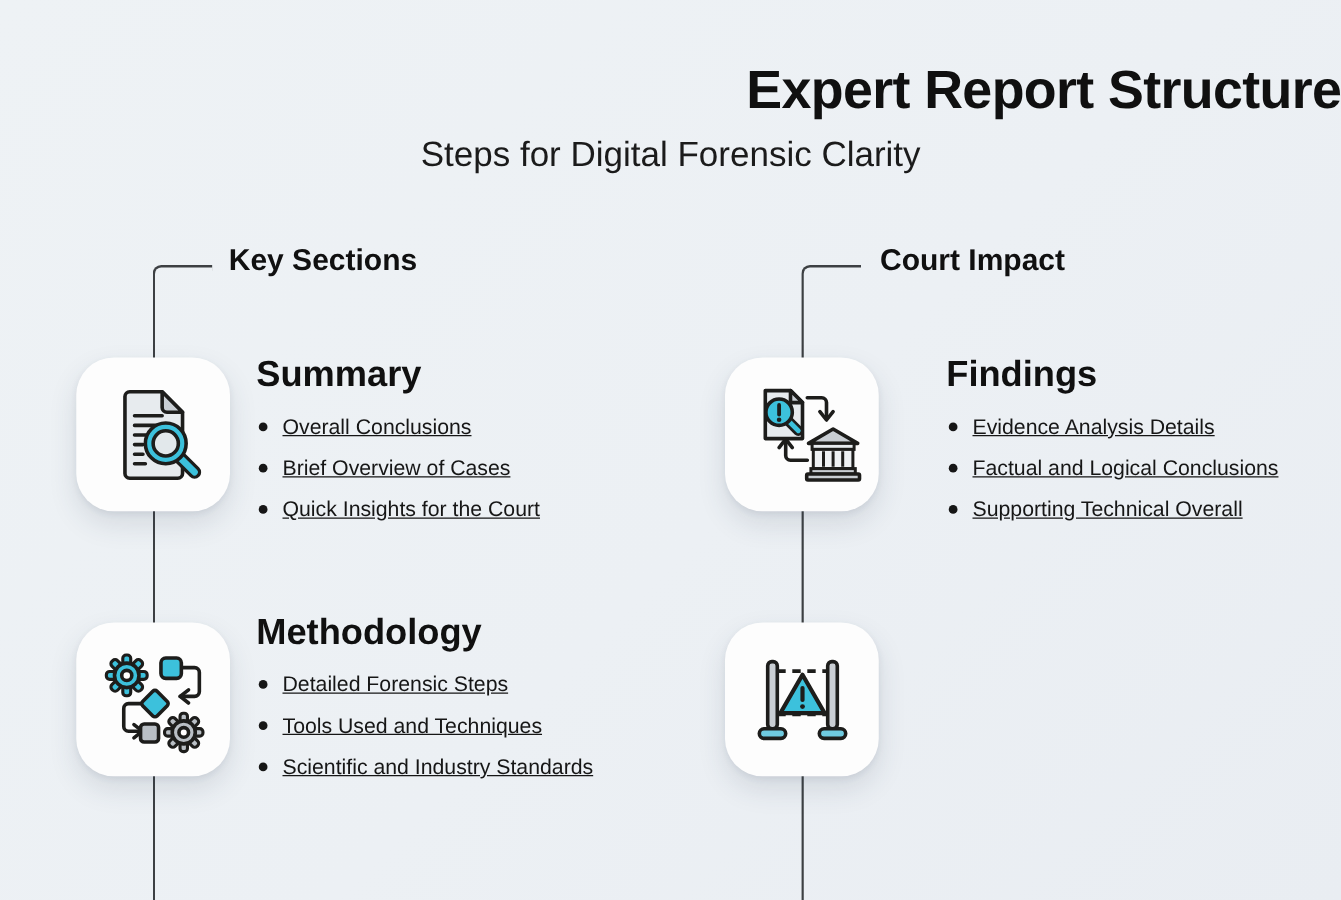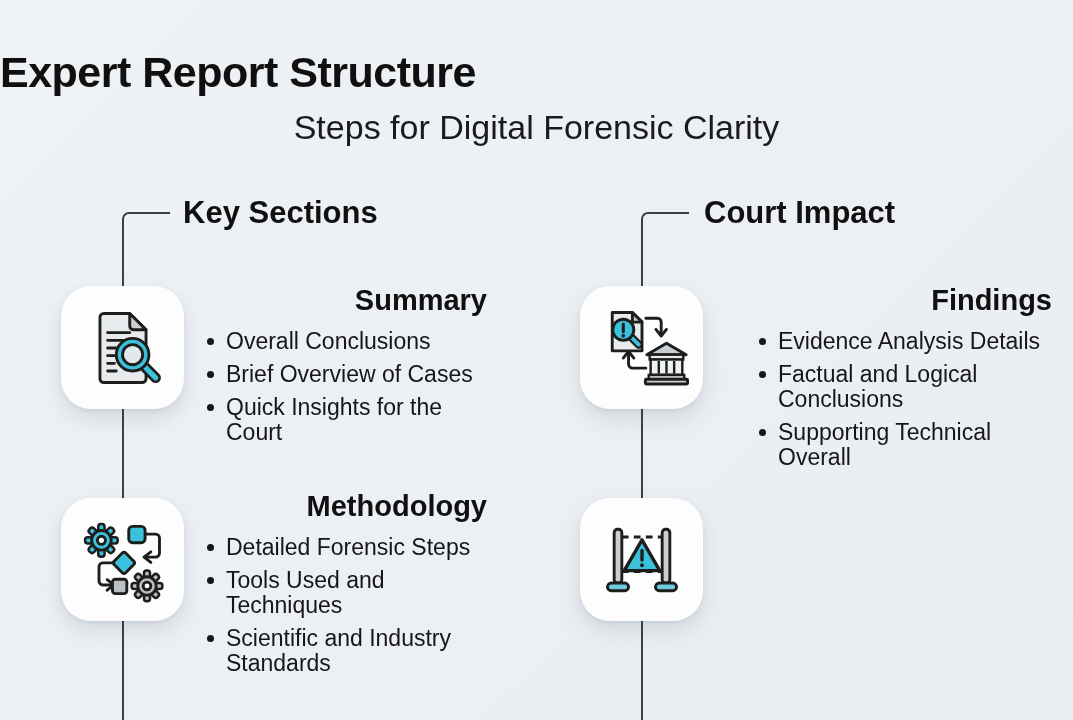--- a/index.html
+++ b/index.html
@@ -13,31 +13,31 @@
     margin: 0 auto;
     background: linear-gradient(135deg, #eef2f5 0%, #ecf0f4 55%, #e9edf2 100%);
     overflow: hidden;
     color: #141414;
   }
 
   
   .title {
     position: absolute;
     left: 0; right: 0; top: 48px;
-    text-align: left;
+    text-align: right;
     font-size: 43px;
     font-weight: 700;
     letter-spacing: -0.5px;
     color: #101010;
   }
   .subtitle {
     position: absolute;
     left: 0; right: 0; top: 108px;
     text-align: center;
-    font-size: 34px;
+    font-size: 28px;
     font-weight: 400;
     color: #1b1b1b;
   }
 
   
   .connector {
     position: absolute;
     top: 212px;
     width: 48px;
     height: 508px;
@@ -45,21 +45,21 @@
     border-top: 2px solid #3d4043;
     border-top-left-radius: 7px;
   }
   .connector.left  { left: 122px; }
   .connector.right { left: 641px; }
 
   
   .col-header {
     position: absolute;
     top: 195px;
-    font-size: 31px;
+    font-size: 24px;
     font-weight: 700;
     color: #101010;
     white-space: nowrap;
   }
   .col-header.left  { left: 183px; }
   .col-header.right { left: 704px; }
 
   
   .icon-card {
     position: absolute;
@@ -86,35 +86,35 @@
   .section.row1 { top: 282px; }
   .section.row2 { top: 488px; }
 
   .section-heading {
     font-size: 29px;
     font-weight: 700;
     line-height: 36px;
     margin: 0 0 11px 0;
     color: #101010;
     white-space: nowrap;
-    text-align: right;
   }
   .bullets {
     list-style: none;
     margin: 0;
     padding: 0 0 0 21px;
   }
   .section.col1 .bullets { width: 282px; }
   .section.col2 .bullets { width: 295px; }
   .bullets li {
     position: relative;
-    font-size: 23px;
+    font-size: 17px;
     line-height: 25px;
     margin-bottom: 8px;
     color: #161616;
+    text-decoration: underline;
   }
   .bullets li::before {
     content: "";
     position: absolute;
     left: -19px;
     top: 9px;
     width: 7px;
     height: 7px;
     border-radius: 50%;
     background: #161616;

